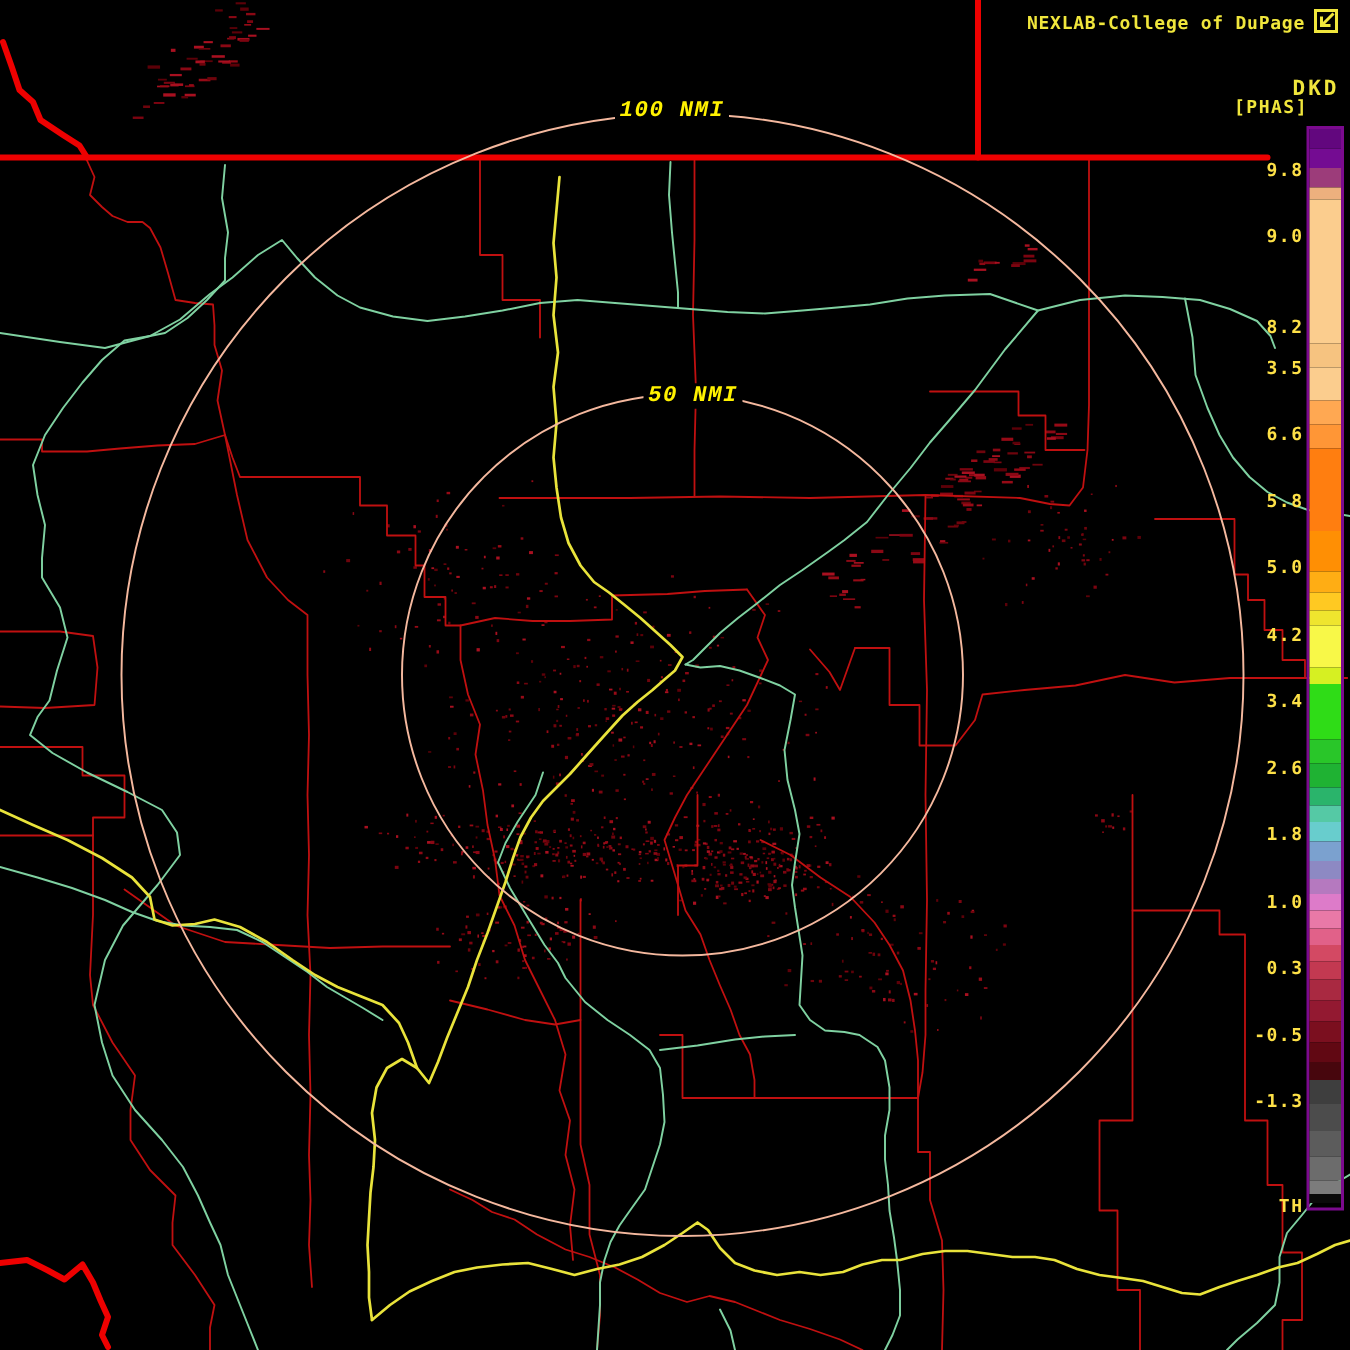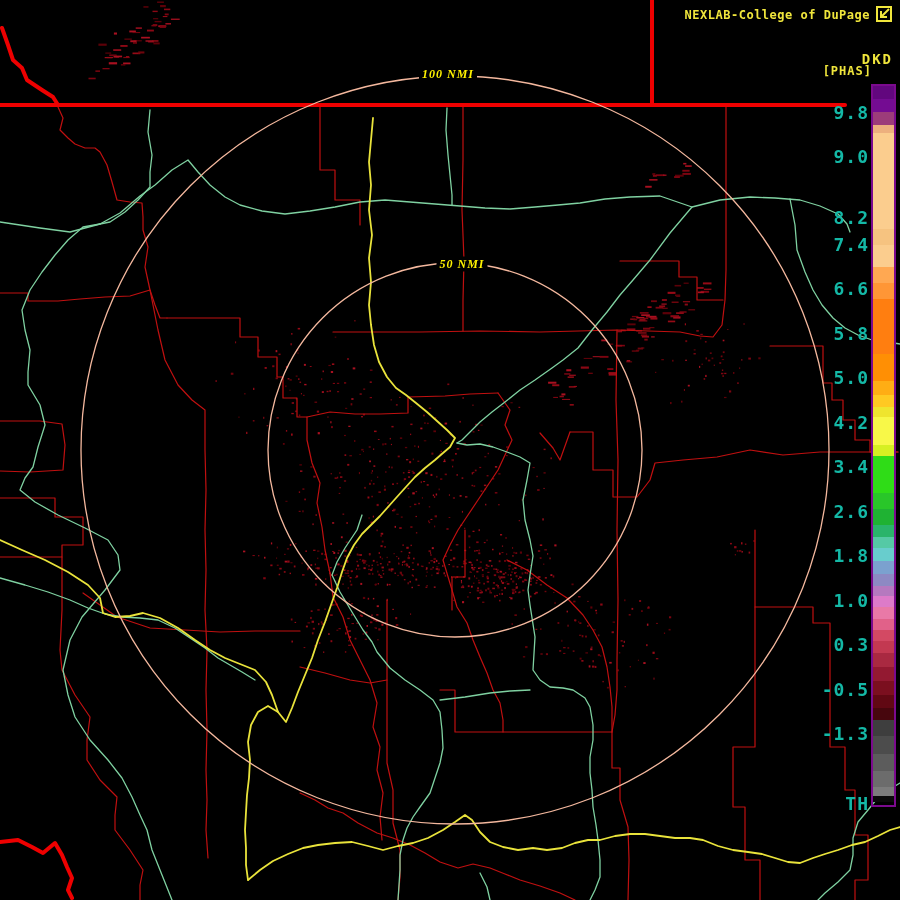--- a/index.html
+++ b/index.html
@@ -6,24 +6,24 @@
   #stage{position:relative;width:900px;height:900px;background:#000;overflow:hidden;
          font-family:"DejaVu Sans Mono","Liberation Mono",monospace;}
   #map-svg{position:absolute;left:0;top:0;}
   .hdr{position:absolute;top:8px;right:30px;color:#f0e63c;font-size:12px;font-weight:bold;
        letter-spacing:.5px;white-space:nowrap;}
   .logo{position:absolute;top:6px;right:8px;width:16px;height:16px;}
   .prod-code{position:absolute;top:51px;right:7px;color:#f0e63c;font-size:14px;font-weight:bold;letter-spacing:2px;}
   .prod-units{position:absolute;top:64px;right:28px;color:#f0e63c;font-size:12px;font-weight:bold;letter-spacing:1px;}
   .cbar-frame{position:absolute;left:871px;top:84px;width:21px;height:719px;border:2px solid #7b0a8e;}
   .cbar-seg{position:absolute;left:0;width:100%;}
-  .cbar-labels span{position:absolute;right:31px;color:#14b8a6;font-size:18px;font-weight:bold;
+  .cbar-labels span{position:absolute;right:31px;color:#fde047;font-size:12px;font-weight:bold;
        letter-spacing:1px;white-space:nowrap;line-height:14px;}
-  .ring-label{position:absolute;transform:translate(-50%,-50%);color:#fff200;font-size:12px;
-       font-weight:bold;font-style:italic;font-family:Liberation Serif, serif;
+  .ring-label{position:absolute;transform:translate(-50%,-50%);color:#fff200;font-size:15px;
+       font-weight:bold;font-style:italic;font-family:Liberation Mono, monospace;
        letter-spacing:1px;background:#000;padding:0 3px;white-space:nowrap;}
   .status{position:absolute;left:155px;top:882px;color:#f5c89b;font-size:15px;letter-spacing:.8px;
        white-space:nowrap;background:transparent;}
 </style>
 </head>
 <body>
 
 <div id="stage">
 
   <svg id="map-svg" width="900" height="900" viewBox="0 0 900 900">
@@ -1185,21 +1185,21 @@
       <div class="cbar-seg" style="top: 650px; height: 18px; background: rgb(76, 76, 76);"></div>
       <div class="cbar-seg" style="top: 668px; height: 17px; background: rgb(92, 92, 92);"></div>
       <div class="cbar-seg" style="top: 685px; height: 16px; background: rgb(108, 108, 108);"></div>
       <div class="cbar-seg" style="top: 701px; height: 9px; background: rgb(124, 124, 124);"></div>
       <div class="cbar-seg" style="top: 710px; height: 6px; background: rgb(10, 10, 10);"></div>
     </div>
   <div class="cbar-labels" id="cbar-labels">
       <span style="top: 106px;">9.8</span>
       <span style="top: 150px;">9.0</span>
       <span style="top: 194px; margin-top: 17px;">8.2</span>
-      <span style="top: 238px;">7.4</span>
+      <span style="top: 238px;">3.5</span>
       <span style="top: 282px;">6.6</span>
       <span style="top: 327px; text-align: right;">5.8</span>
       <span style="top: 371px;">5.0</span>
       <span style="top: 416px;">4.2</span>
       <span style="top: 460px;">3.4</span>
       <span style="top: 505px;">2.6</span>
       <span style="top: 549px;">1.8</span>
       <span style="top: 594px;">1.0</span>
       <span style="top: 638px;">0.3</span>
       <span style="top: 683px;">-0.5</span>

